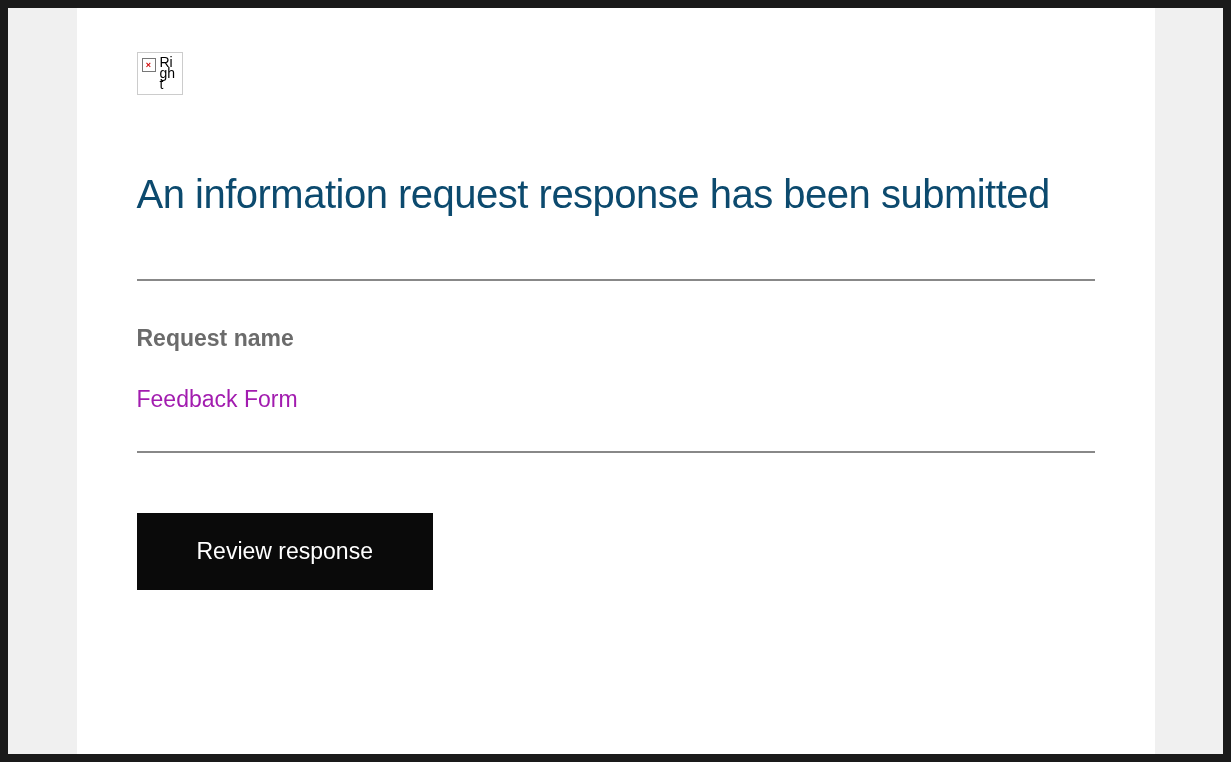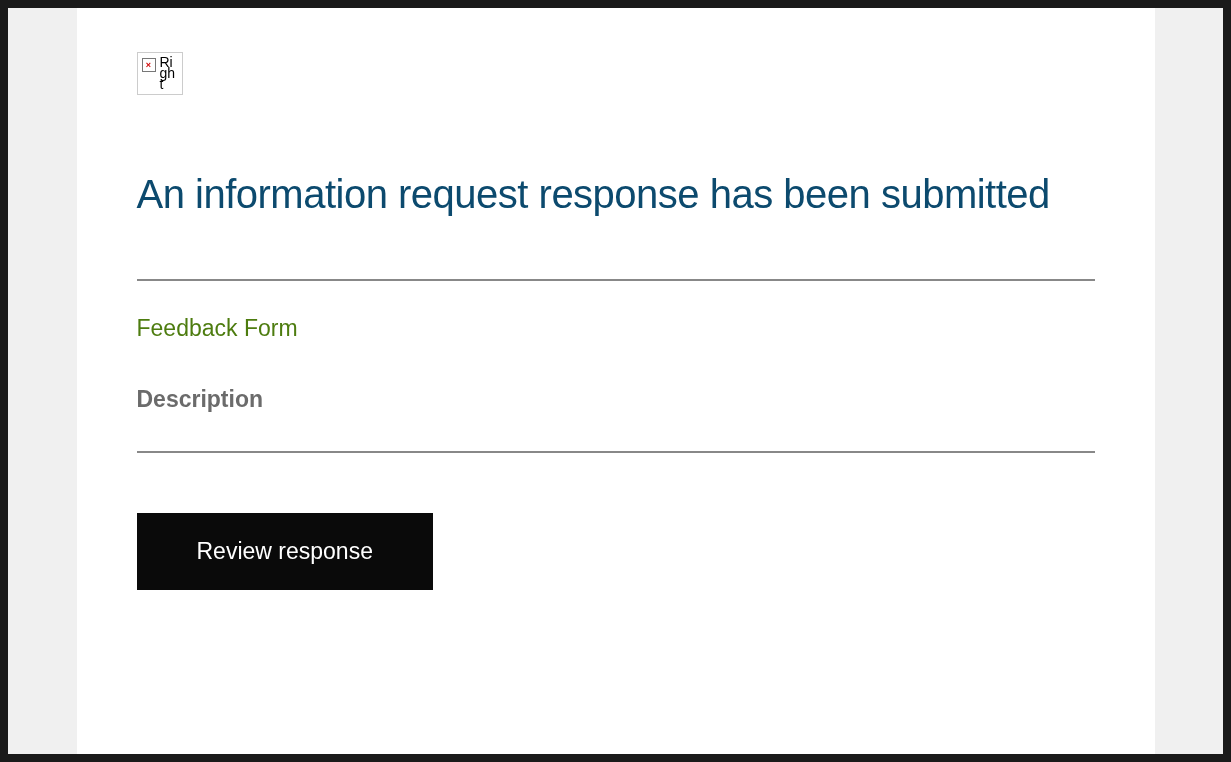--- a/index.html
+++ b/index.html
@@ -67,21 +67,21 @@
     .field-label {
       font-size: 23px;
       font-weight: 600;
       color: #6b6b6b;
       margin-top: 44px;
       margin-bottom: 0;
     }
     .field-value {
       font-size: 23px;
       font-weight: 400;
-      color: #4d7c0f;
+      color: #a21caf;
       margin-top: 34px;
       margin-bottom: 0;
     }
     .bottom-divider-wrap {
       margin-top: 38px;
     }
     .cta-button {
       display: inline-block;
       background: #0a0a0a;
       color: #ffffff;
@@ -102,23 +102,23 @@
 
     <div class="broken-image-box">
       <span class="broken-image-icon">×</span>
       <span class="broken-image-alt">Right</span>
     </div>
 
     <h1 class="heading">An information request response has been submitted</h1>
 
     <hr class="divider">
 
+    <div class="field-label">Request name</div>
     <div class="field-value">Feedback Form</div>
 
-    <div class="field-label">Description</div>
 
     <div class="bottom-divider-wrap">
       <hr class="divider">
     </div>
 
     <button class="cta-button">Review response</button>
 
   </div>
 </div>
 

